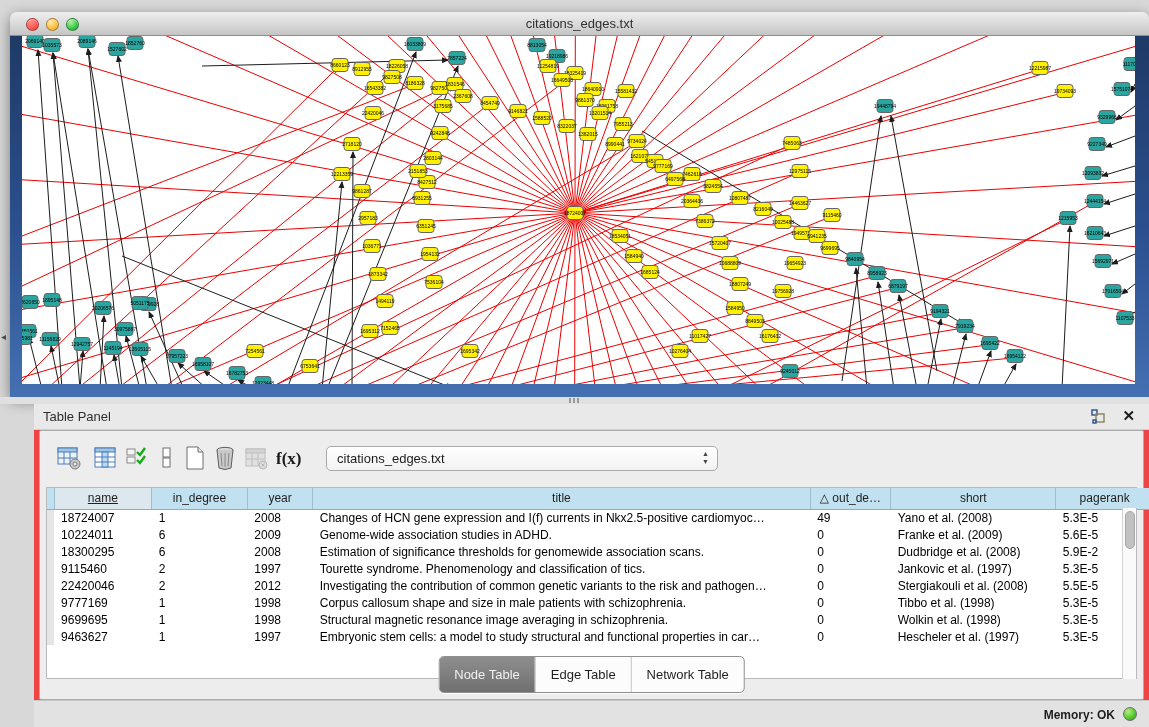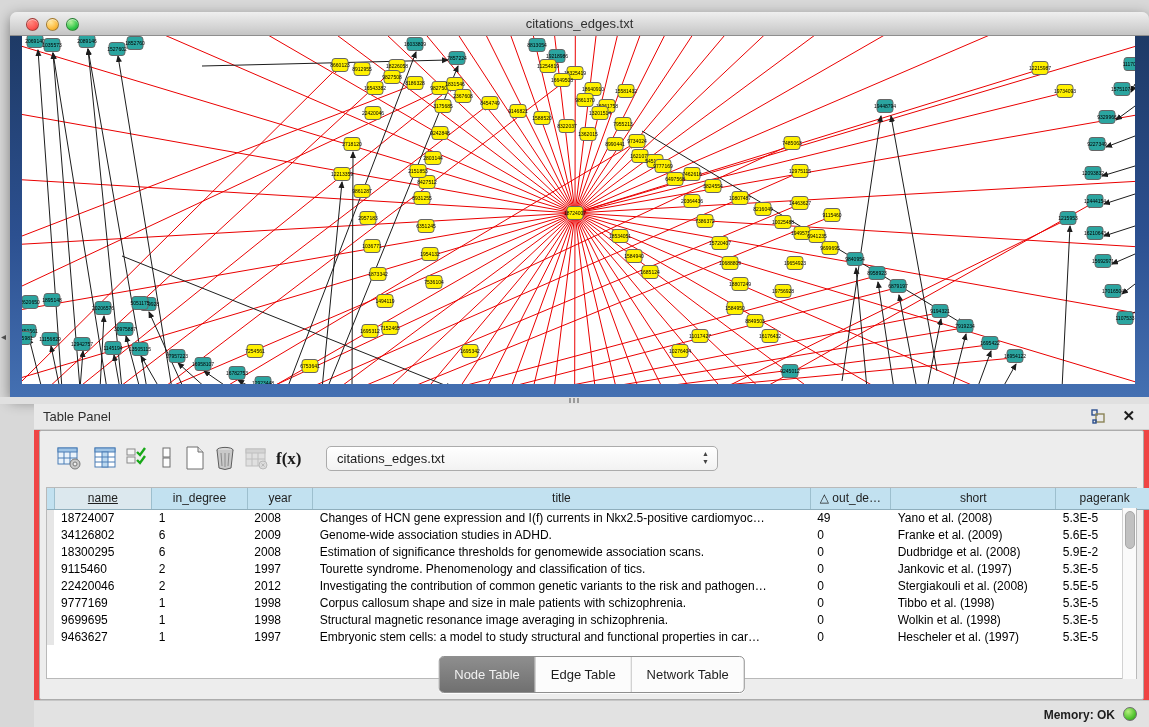--- a/index.html
+++ b/index.html
@@ -619,21 +619,21 @@
                 <td>18724007</td>
                 <td>1</td>
                 <td>2008</td>
                 <td>Changes of HCN gene expression and I(f) currents in Nkx2.5-positive cardiomyoc…</td>
                 <td>49</td>
                 <td>Yano et al. (2008)</td>
                 <td>5.3E-5</td>
               </tr>
               <tr>
                 <td class="gut"></td>
-                <td>34126802</td>
+                <td>10224011</td>
                 <td>6</td>
                 <td>2009</td>
                 <td>Genome-wide association studies in ADHD.</td>
                 <td>0</td>
                 <td>Franke et al. (2009)</td>
                 <td>5.6E-5</td>
               </tr>
               <tr>
                 <td class="gut"></td>
                 <td>18300295</td>

